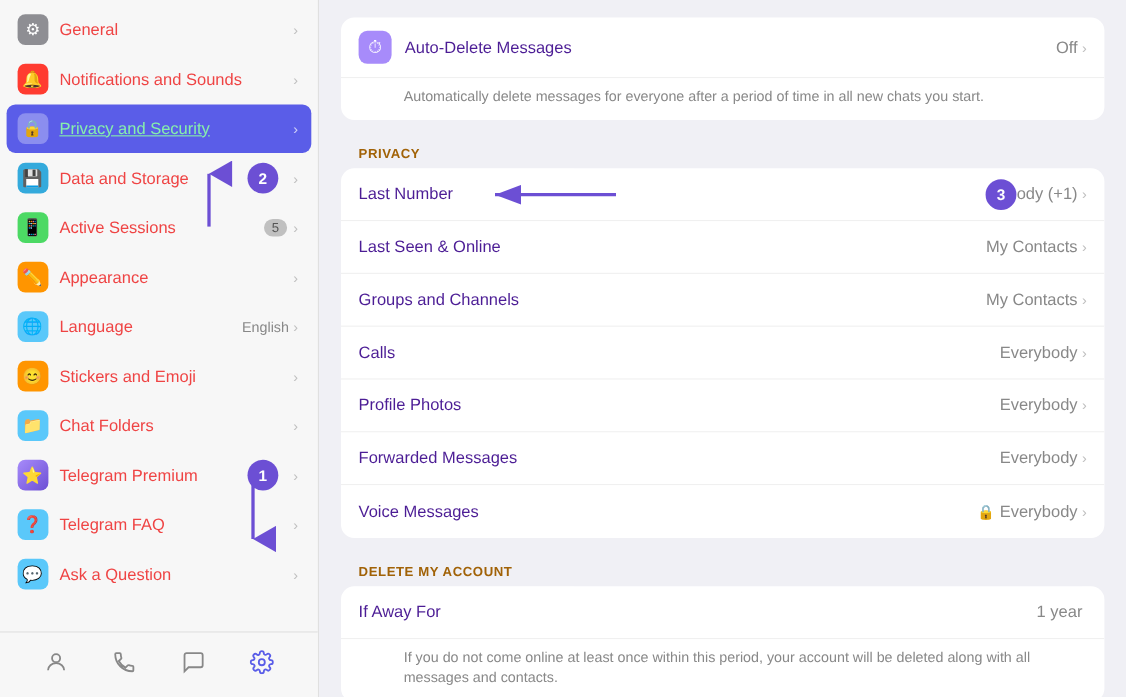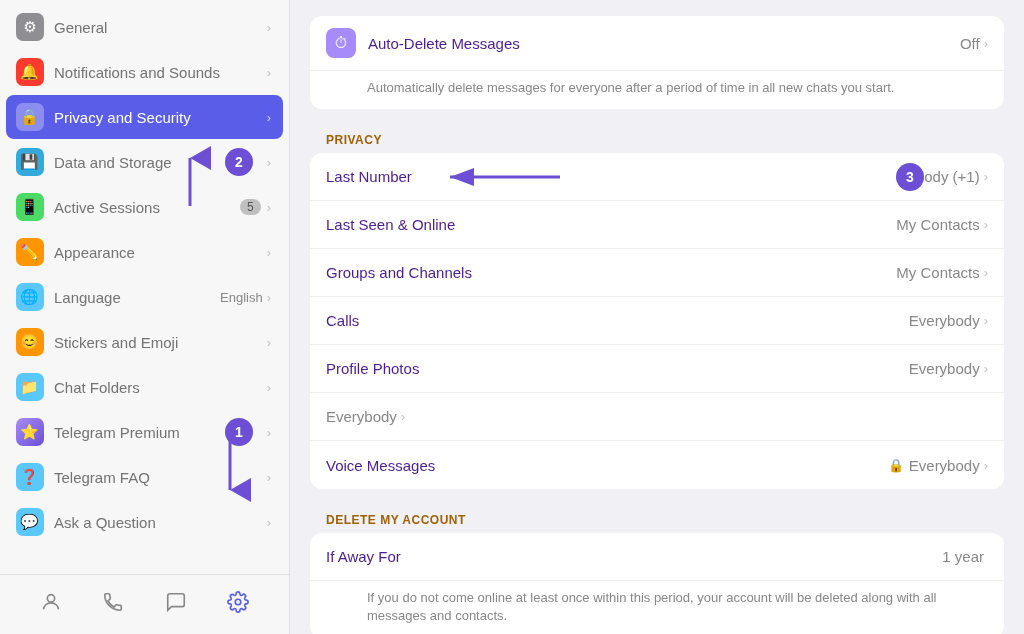--- a/index.html
+++ b/index.html
@@ -36,40 +36,41 @@
       cursor: pointer;
       border-radius: 8px;
       margin: 1px 6px;
       position: relative;
     }
     .sidebar-item.active {
       background: #5a5de8;
       color: white;
     }
     .sidebar-item.active .sidebar-label {
-      color: #ffffff;
+      color: #86efac;
+      text-decoration: underline;
     }
     .sidebar-item.active .sidebar-chevron {
       color: rgba(255,255,255,0.7);
     }
     .sidebar-icon {
       width: 28px;
       height: 28px;
       border-radius: 7px;
       display: flex;
       align-items: center;
       justify-content: center;
       margin-right: 10px;
       font-size: 15px;
       flex-shrink: 0;
     }
     .sidebar-label {
       flex: 1;
       font-size: 15px;
-      color: #737373;
+      color: #ef4444;
     }
     .sidebar-chevron {
       color: #c0c0c0;
       font-size: 13px;
     }
     .sidebar-badge {
       background: #c0c0c0;
       color: #555;
       border-radius: 10px;
       padding: 1px 7px;
@@ -361,20 +362,21 @@
       <span class="card-row-chevron">›</span>
     </div>
 
     <div class="card-row">
       <span class="card-row-label">Profile Photos</span>
       <span class="card-row-value">Everybody</span>
       <span class="card-row-chevron">›</span>
     </div>
 
     <div class="card-row">
+      <span class="card-row-label">Forwarded Messages</span>
       <span class="card-row-value">Everybody</span>
       <span class="card-row-chevron">›</span>
     </div>
 
     <div class="card-row">
       <span class="card-row-label">Voice Messages</span>
       <span class="lock-icon">🔒</span>
       <span class="card-row-value">Everybody</span>
       <span class="card-row-chevron">›</span>
     </div>

